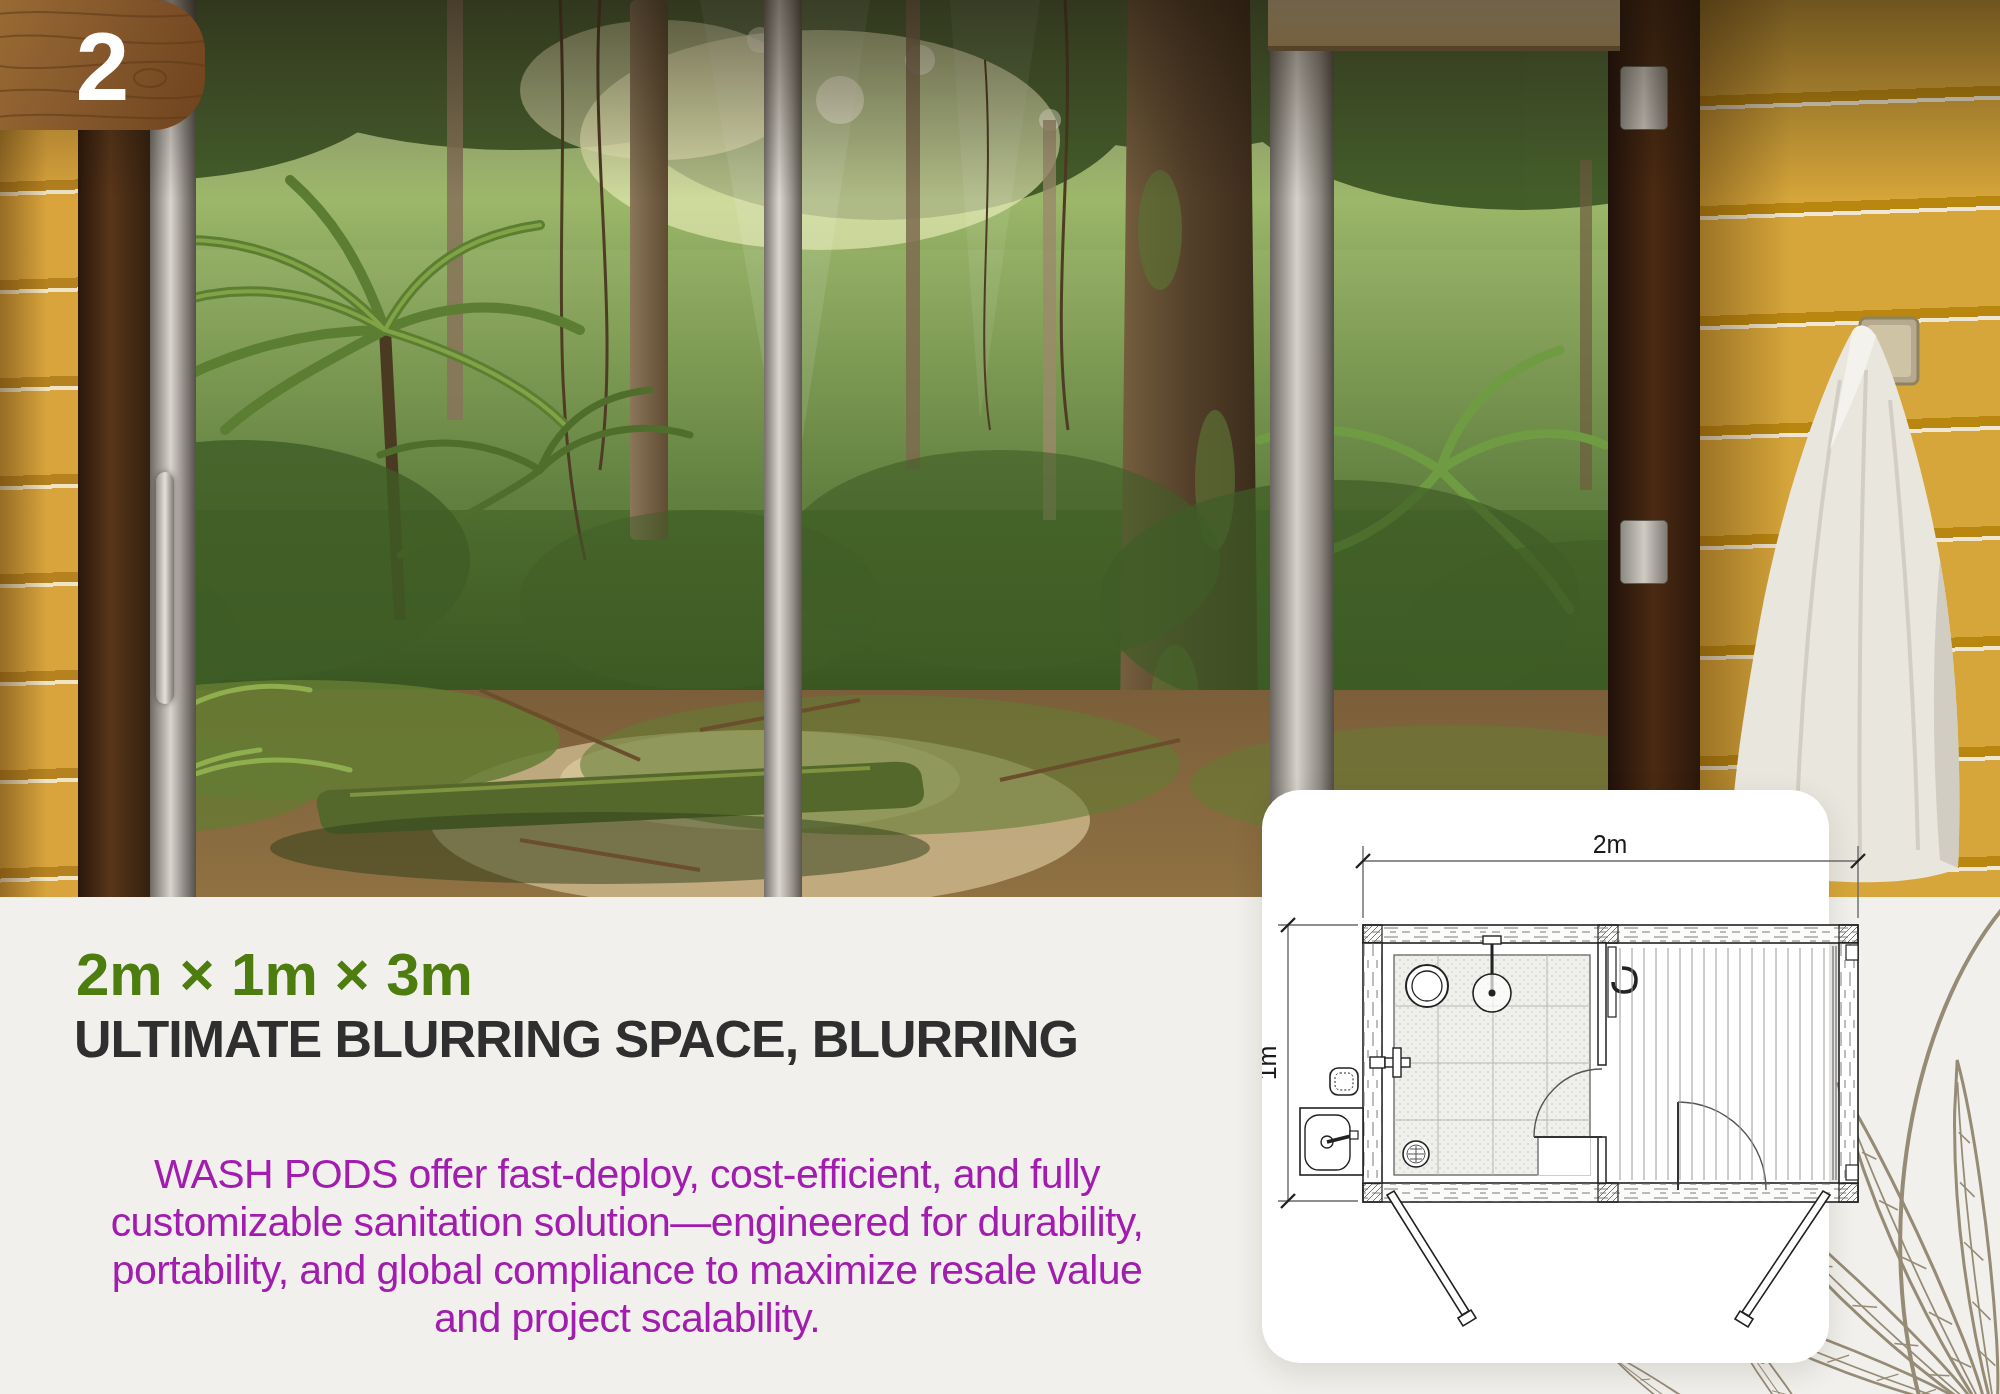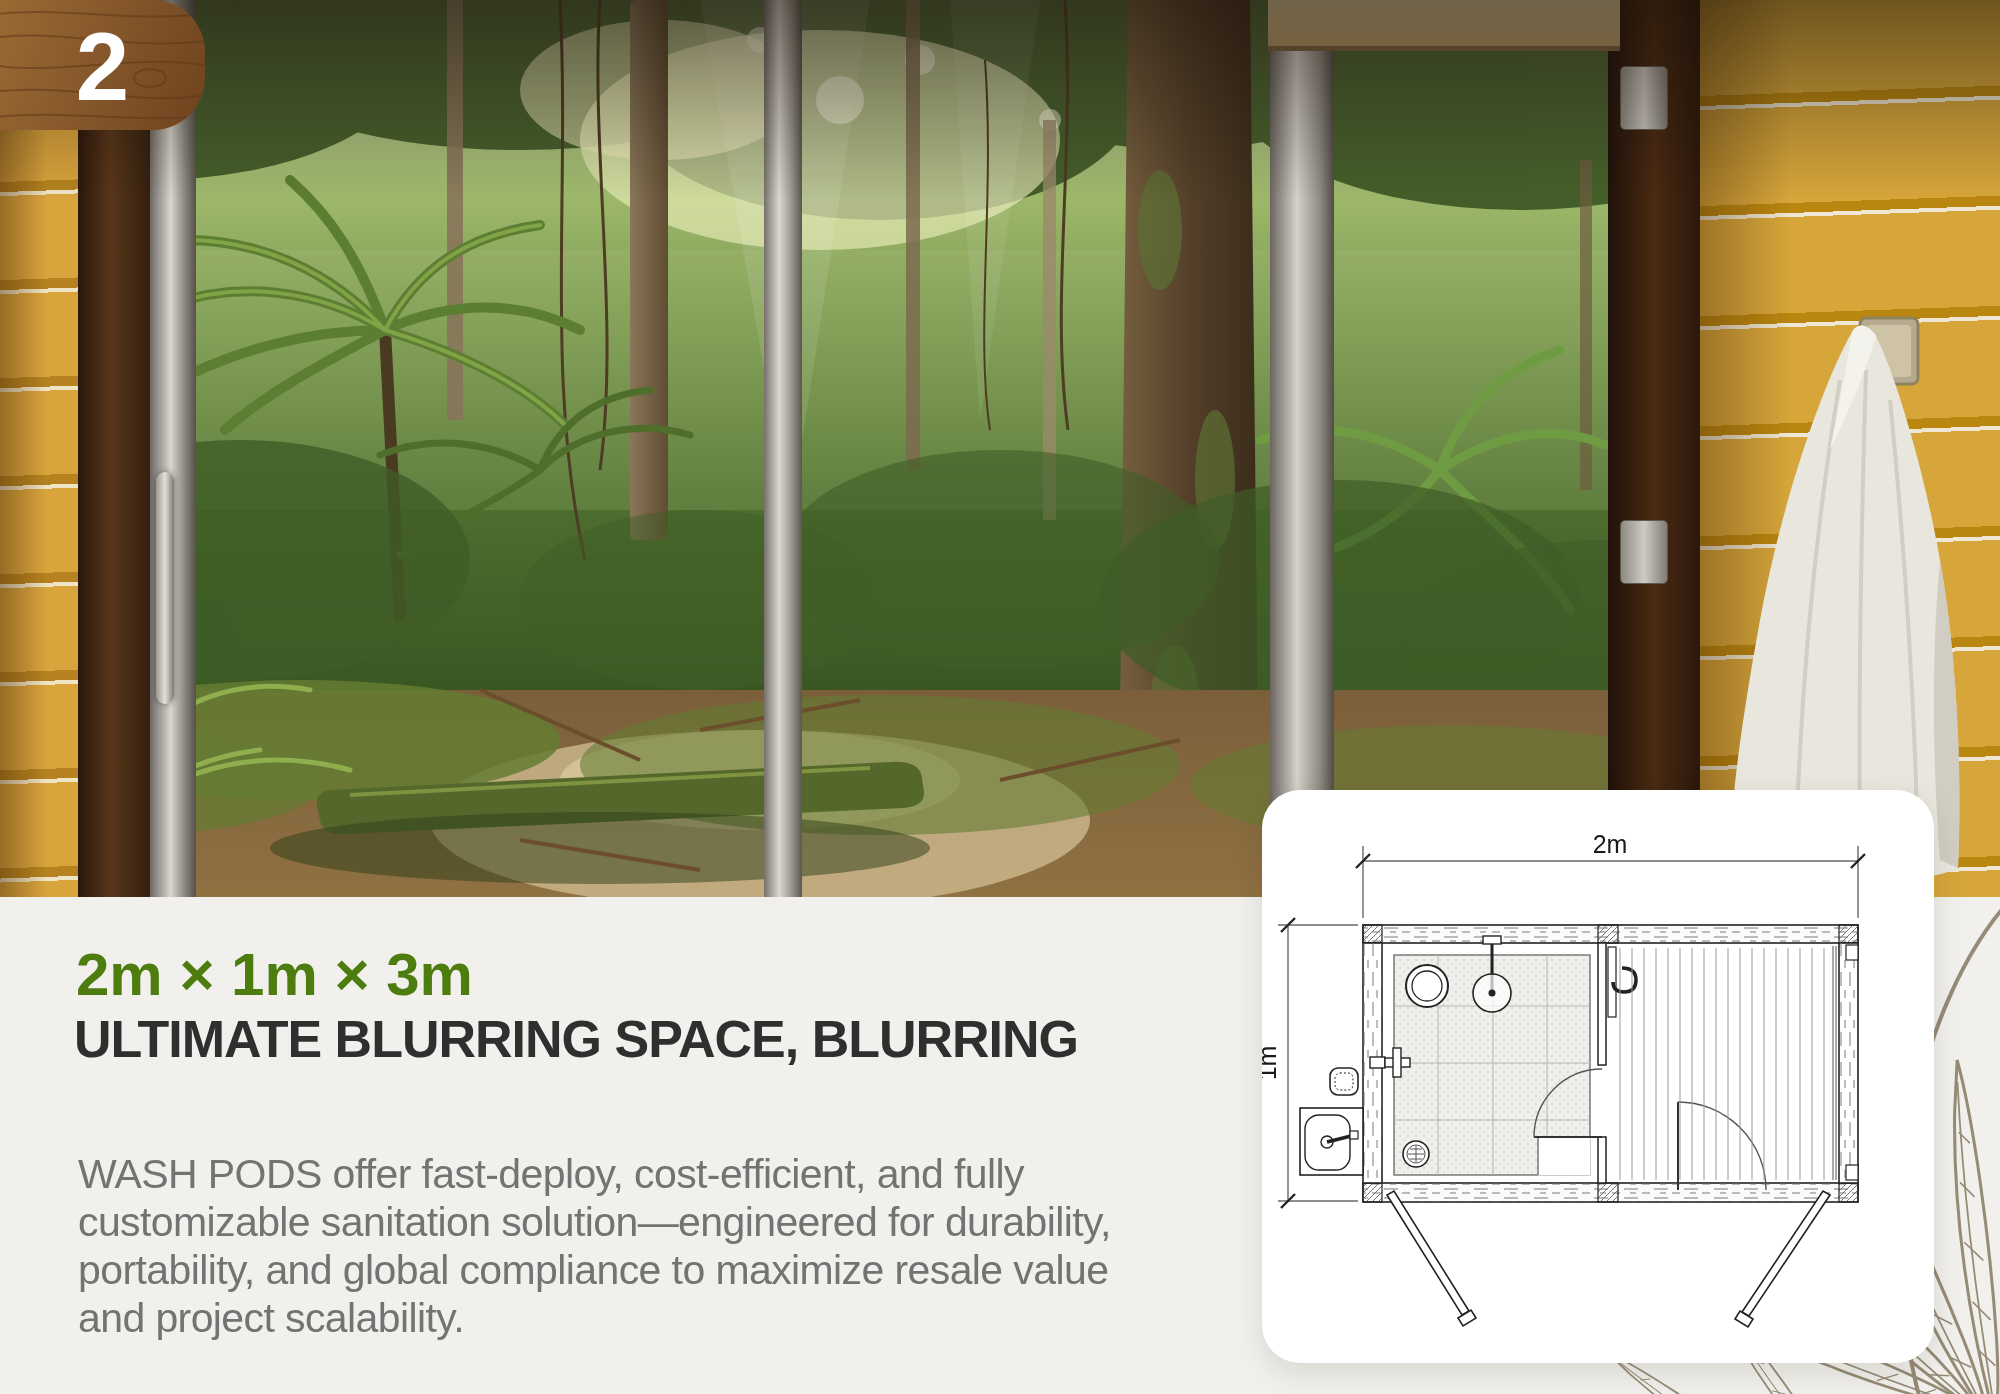--- a/index.html
+++ b/index.html
@@ -39,26 +39,26 @@
   #title{position:absolute;left:168px;top:0;height:128px;line-height:132px;
      font-size:84px;font-weight:500;color:#ffffff;letter-spacing:1px;
      text-shadow:0 3px 14px rgba(0,0,0,.45);}
 
   
   #panel{position:absolute;left:0;top:897px;width:2000px;height:497px;background:#f1f0ec;}
   #dim-heading{position:absolute;left:76px;top:940px;font-size:60px;font-weight:800;color:#4d7c0f;letter-spacing:0;}
   #headline{position:absolute;left:74px;top:1006px;font-size:52px;font-weight:800;color:#2f2f2f;
      line-height:66px;letter-spacing:-1px;}
   #headline span{display:block;}
-  #body-copy{position:absolute;left:78px;top:1150px;width:1080px;font-size:41px;font-weight:500;
-     color:#737373;line-height:48px;letter-spacing:-0.6px;}
+  #body-copy{position:absolute;left:87px;top:1150px;width:1080px;font-size:41px;font-weight:500;
+     color:#a21caf;line-height:48px;letter-spacing:-0.6px;text-align:center;}
 
   
   #ornament{position:absolute;left:1490px;top:880px;width:510px;height:514px;}
-  #card{position:absolute;left:1262px;top:790px;width:672px;height:573px;background:#ffffff;
+  #card{position:absolute;left:1262px;top:790px;width:567px;height:573px;background:#ffffff;
      border-radius:38px;box-shadow:0 10px 30px rgba(40,32,18,.12);}
   #card svg{position:absolute;left:0;top:0;}
   .plan-label{font-family:"Liberation Sans",sans-serif;font-size:25px;fill:#1a1a1a;}
 </style>
 </head>
 <body>
 
 <div id="page">
 
   <div id="photo">

